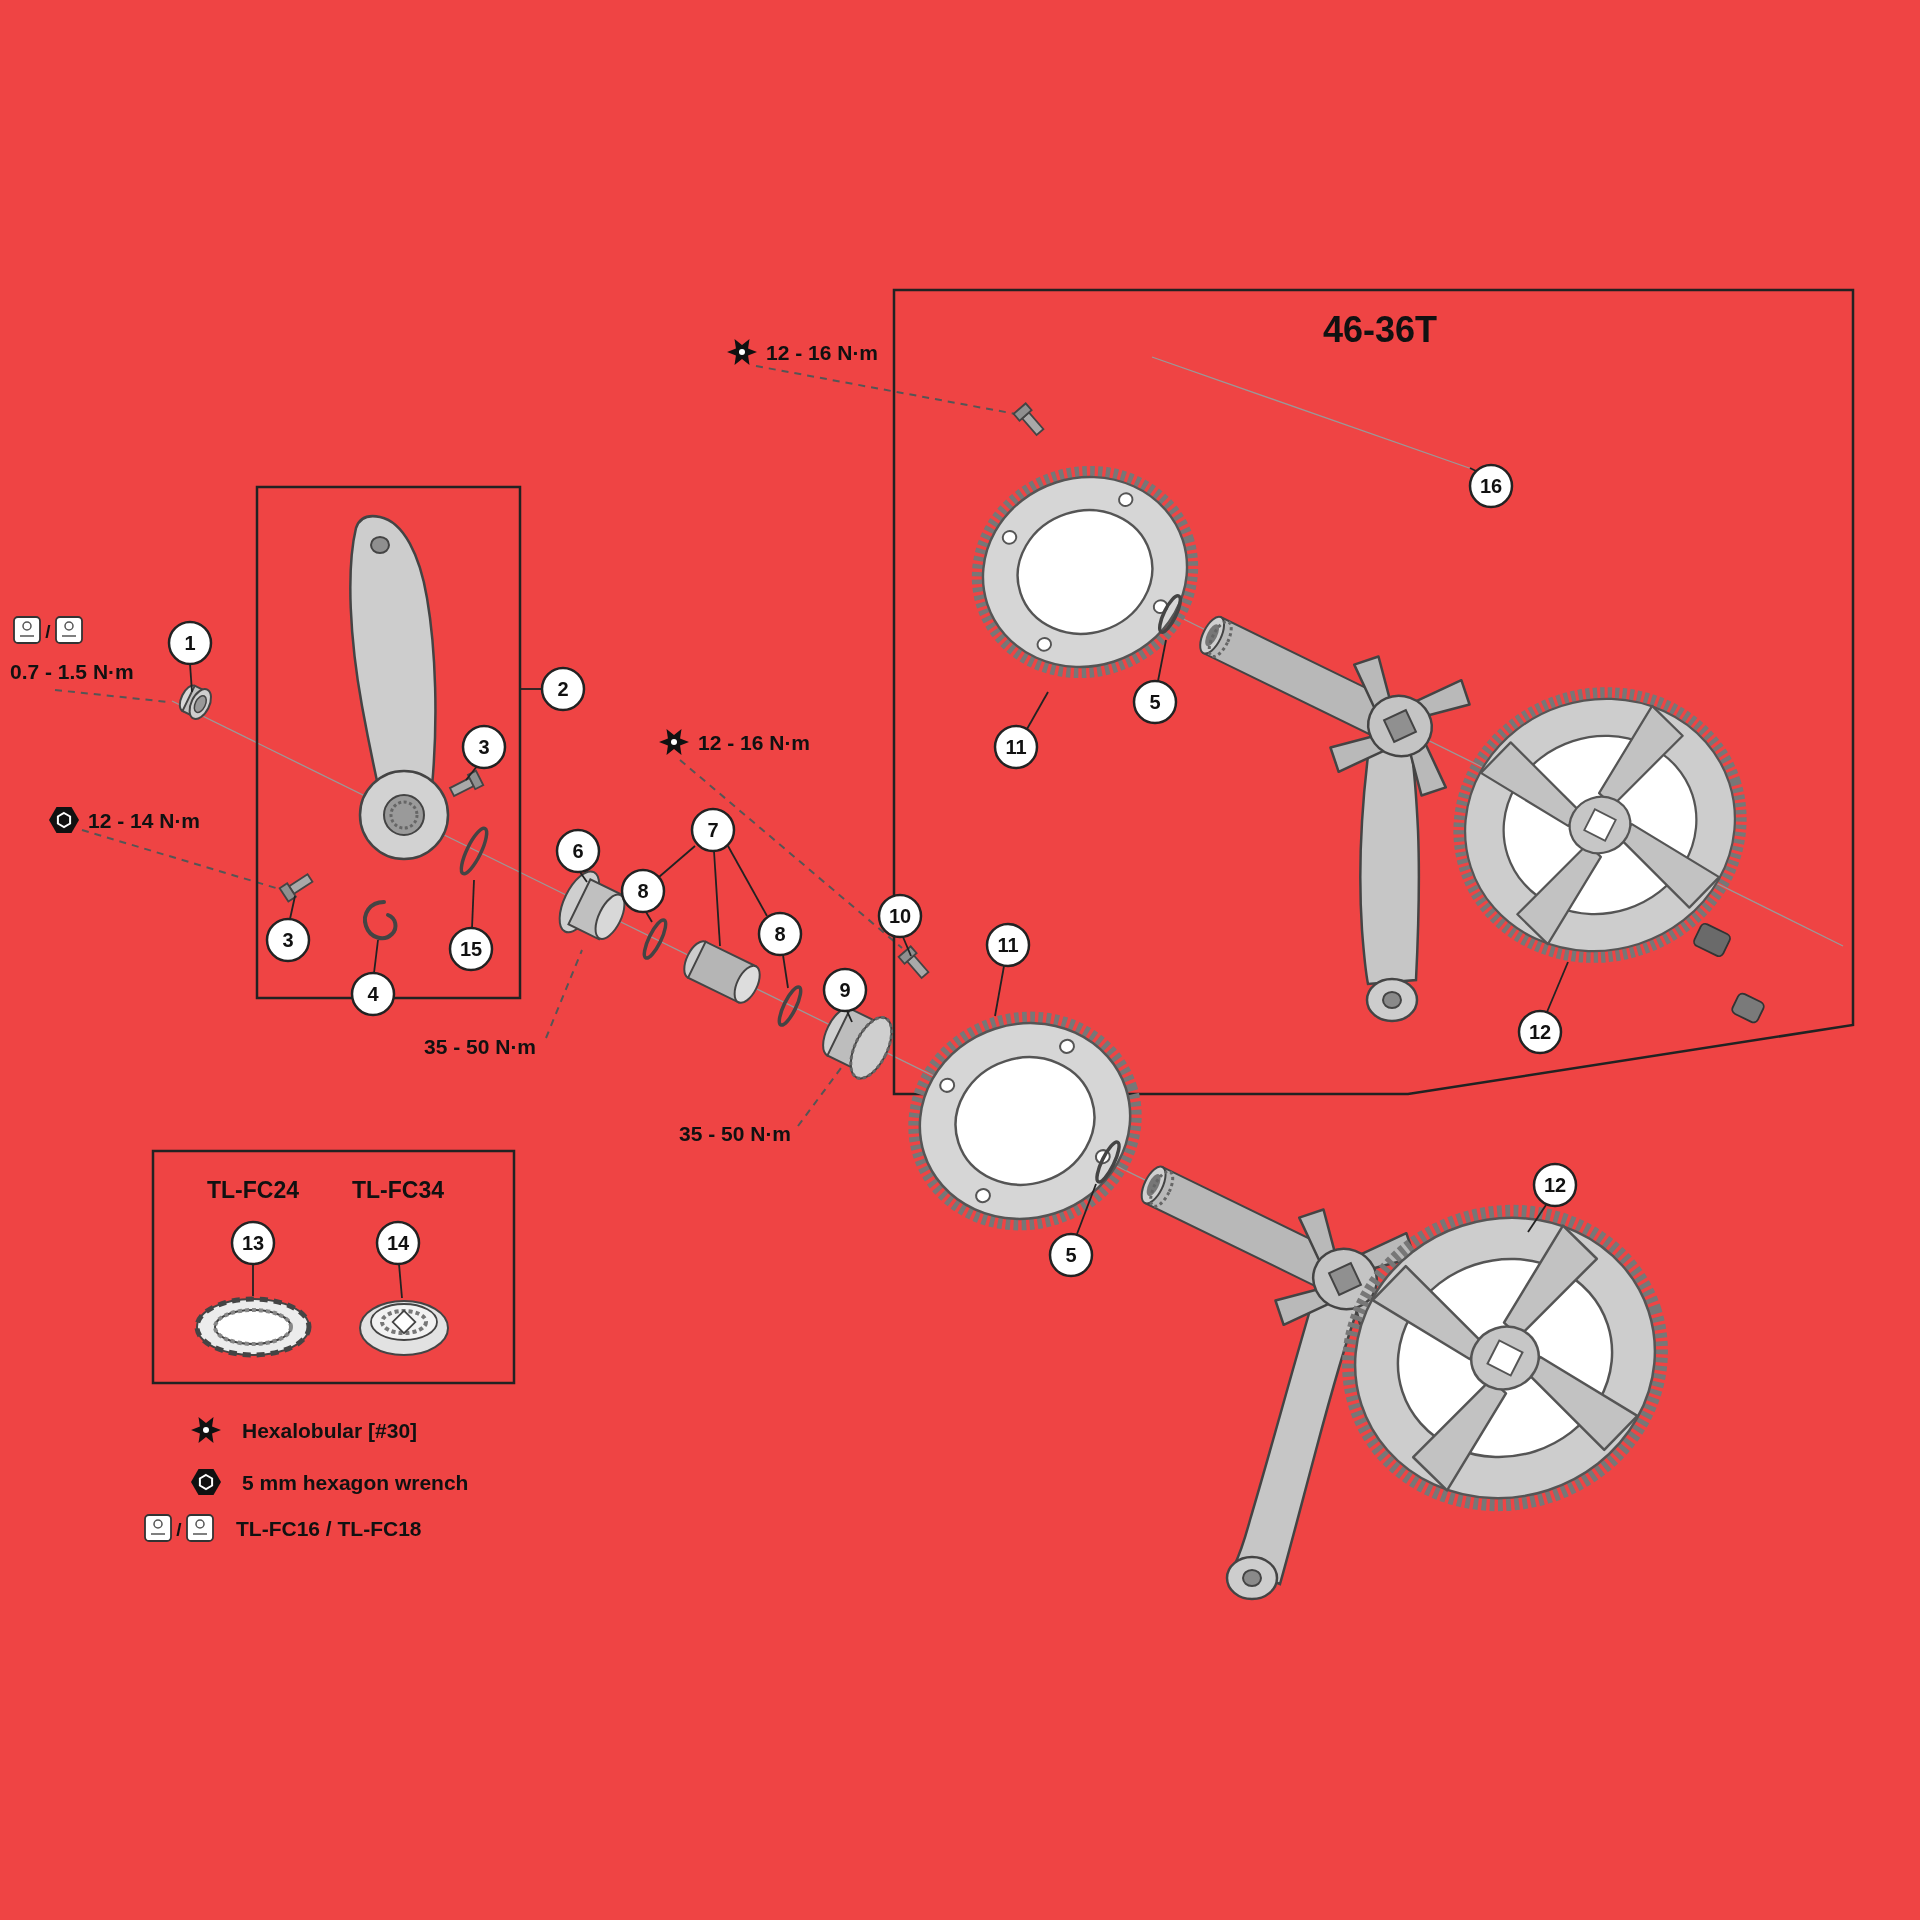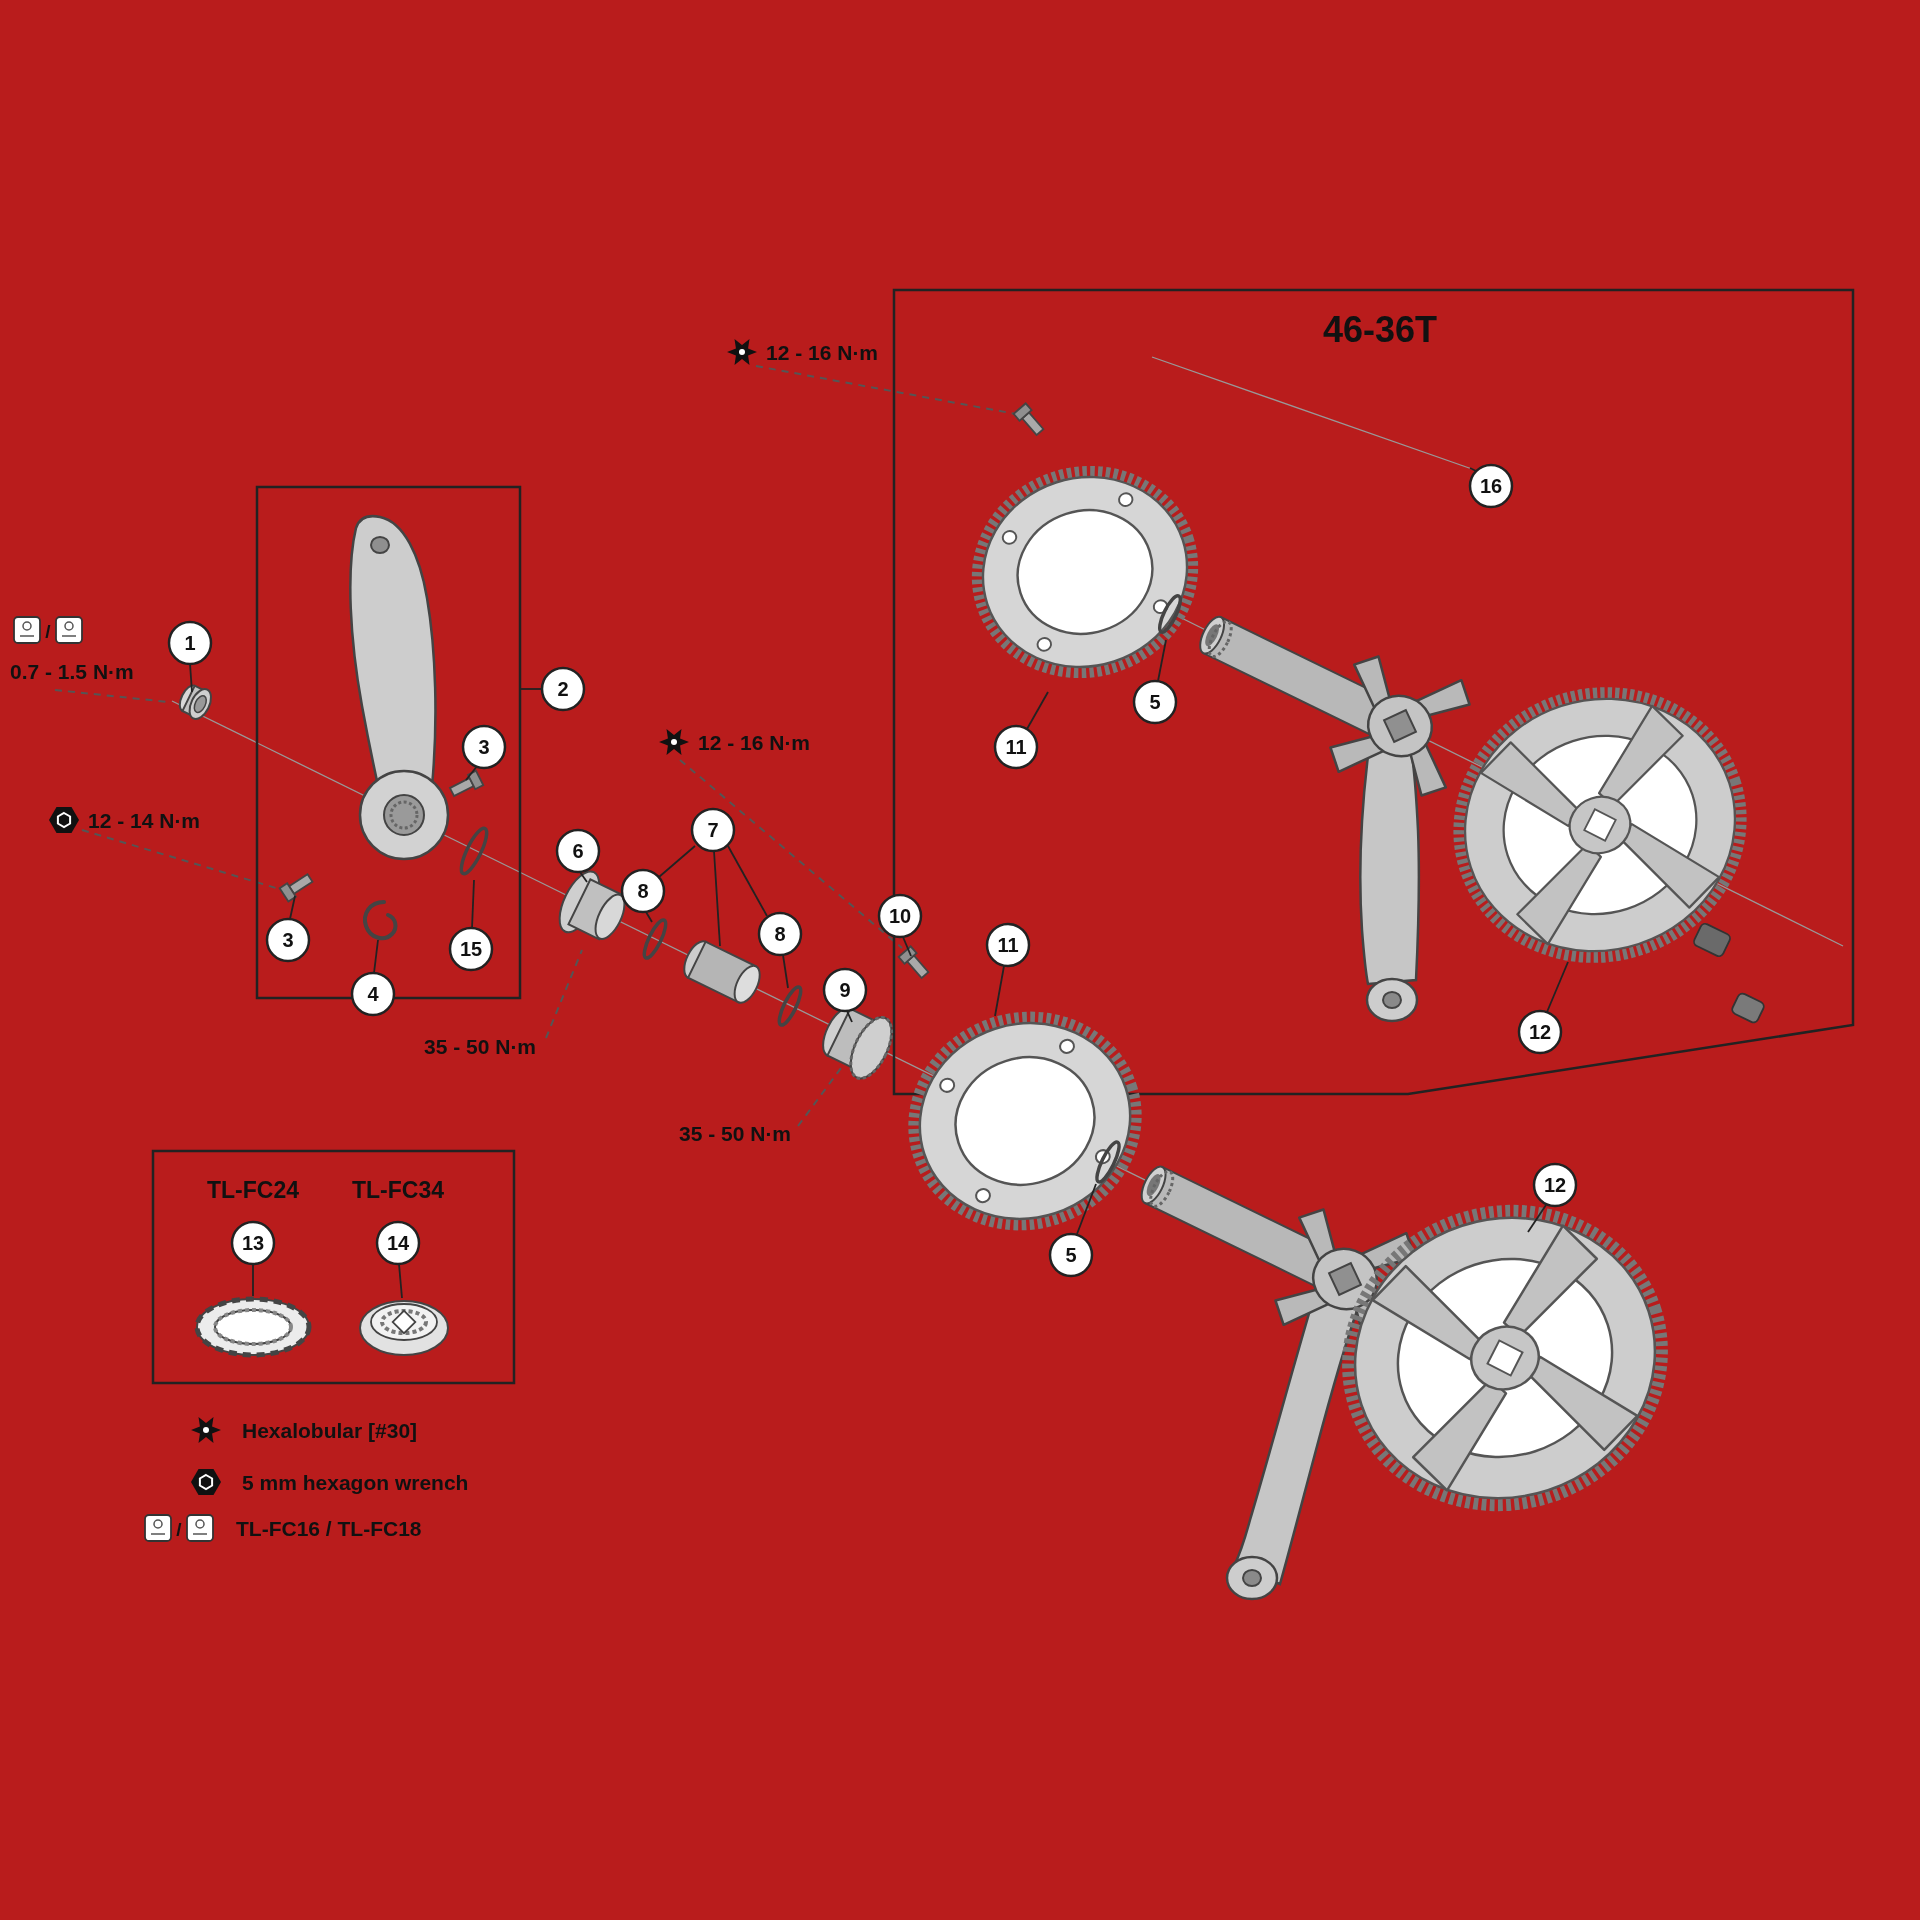--- a/index.html
+++ b/index.html
@@ -1,16 +1,16 @@
 <!DOCTYPE html>
 <html><head>
 <meta charset="utf-8">
 <style>
   html,body{margin:0;padding:0;background:#ffffff;width:1920px;height:1920px;overflow:hidden;}
-  .stage{position:relative;width:1920px;height:1920px;background:#b91c1c;
+  .stage{position:relative;width:1920px;height:1920px;background:#ef4444;
          font-family:"Liberation Sans","DejaVu Sans",sans-serif;}
   svg text{font-family:"Liberation Sans","DejaVu Sans",sans-serif;fill:#111;}
   .lbl{font-weight:bold;font-size:21px;}
   .callout-num{font-weight:bold;font-size:20px;text-anchor:middle;}
   .title{font-weight:bold;font-size:36px;text-anchor:middle;}
   .toolname{font-weight:bold;font-size:23px;text-anchor:middle;}
   .slash{font-weight:bold;font-size:19px;text-anchor:middle;}
 </style>
 </head>
 <body>

